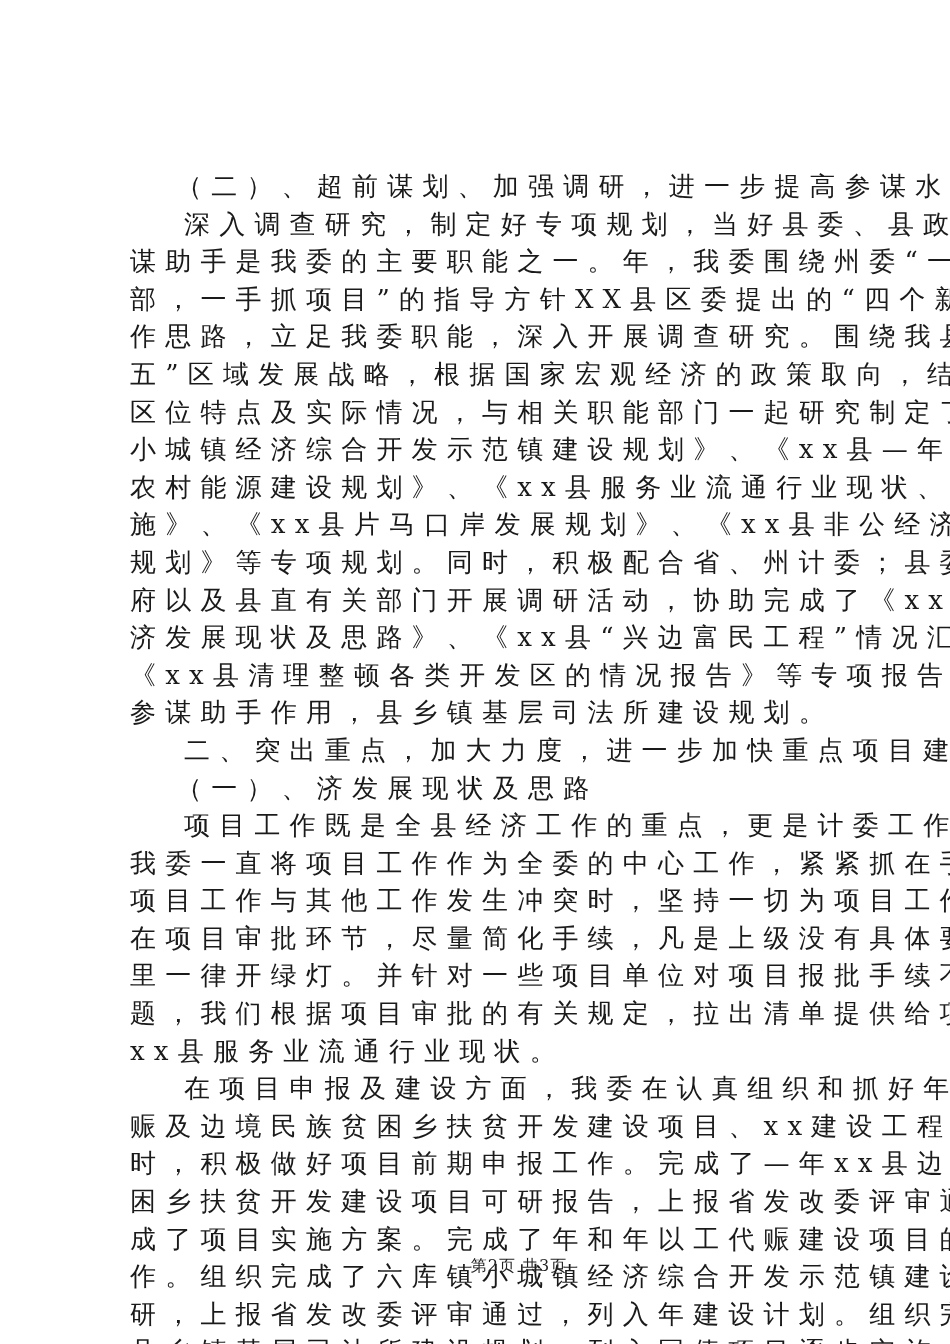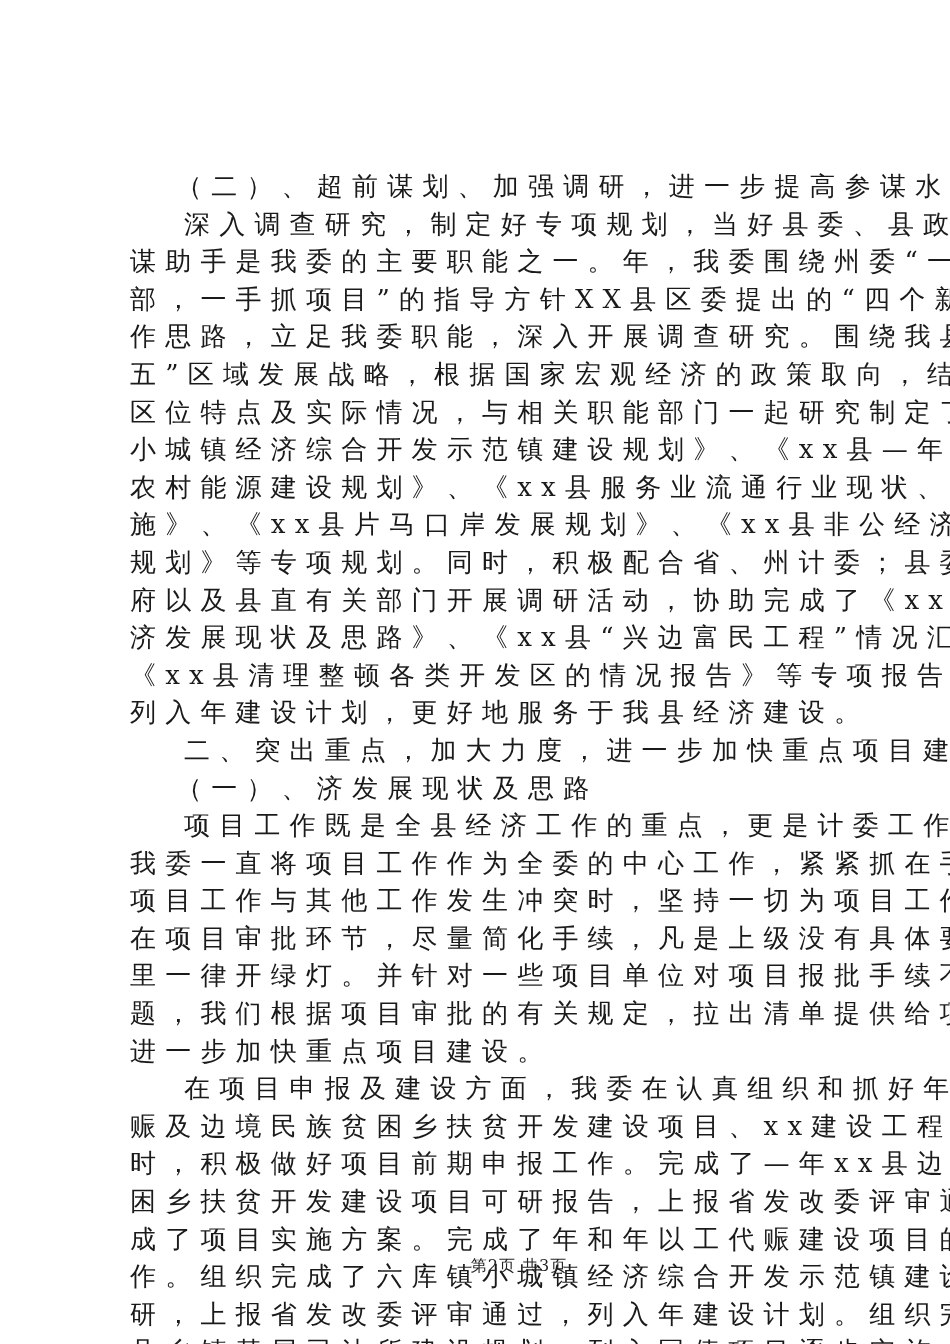--- a/index.html
+++ b/index.html
@@ -70,30 +70,30 @@
       <div class="line ">作思路，立足我委职能，深入开展调查研究。围绕我县“十</div>
       <div class="line ">五”区域发展战略，根据国家宏观经济的政策取向，结合我县</div>
       <div class="line ">区位特点及实际情况，与相关职能部门一起研究制定了《xx县</div>
       <div class="line ">小城镇经济综合开发示范镇建设规划》、《xx县—年西部地区</div>
       <div class="line ">农村能源建设规划》、《xx县服务业流通行业现状、对策和措</div>
       <div class="line ">施》、《xx县片马口岸发展规划》、《xx县非公经济园区发展</div>
       <div class="line ">规划》等专项规划。同时，积极配合省、州计委；县委、县政</div>
       <div class="line ">府以及县直有关部门开展调研活动，协助完成了《xx县县域经</div>
       <div class="line ">济发展现状及思路》、《xx县“兴边富民工程”情况汇报》、</div>
       <div class="line ">《xx县清理整顿各类开发区的情况报告》等专项报告，发挥了</div>
-      <div class="line short">列入年建设计划，更好地服务于我县经济建设。</div>
+      <div class="line short">参谋助手作用，县乡镇基层司法所建设规划。</div>
       <div class="line indent short">二、突出重点，加大力度，进一步加快重点项目建设</div>
       <div class="line heading-indent short">（一）、济发展现状及思路</div>
       <div class="line indent">项目工作既是全县经济工作的重点，更是计委工作的核心，</div>
       <div class="line ">我委一直将项目工作作为全委的中心工作，紧紧抓在手上。当</div>
       <div class="line ">项目工作与其他工作发生冲突时，坚持一切为项目工作让路。</div>
       <div class="line ">在项目审批环节，尽量简化手续，凡是上级没有具体要求的县</div>
       <div class="line ">里一律开绿灯。并针对一些项目单位对项目报批手续不熟悉问</div>
       <div class="line ">题，我们根据项目审批的有关规定，拉出清单提供给项目单位，</div>
-      <div class="line short">进一步加快重点项目建设。</div>
+      <div class="line short">xx县服务业流通行业现状。</div>
       <div class="line indent">在项目申报及建设方面，我委在认真组织和抓好年以工代</div>
       <div class="line ">赈及边境民族贫困乡扶贫开发建设项目、xx建设工程实施的同</div>
       <div class="line ">时，积极做好项目前期申报工作。完成了—年xx县边境民族贫</div>
       <div class="line ">困乡扶贫开发建设项目可研报告，上报省发改委评审通过并完</div>
       <div class="line ">成了项目实施方案。完成了年和年以工代赈建设项目的申报工</div>
       <div class="line ">作。组织完成了六库镇小城镇经济综合开发示范镇建设项目可</div>
       <div class="line ">研，上报省发改委评审通过，列入年建设计划。组织完成了xx</div>
       <div class="line ">县乡镇基层司法所建设规划，列入国债项目逐步实施；组织完</div>
     </div>
   <div class="footer">第2页 共3页</div>

